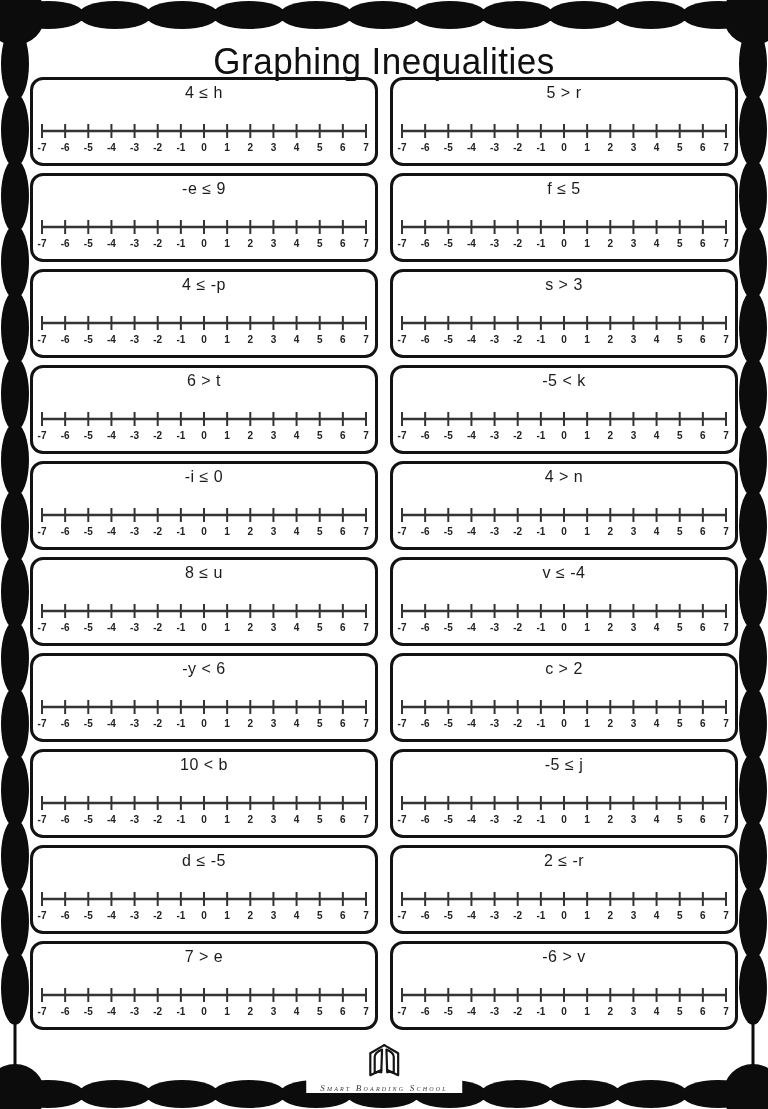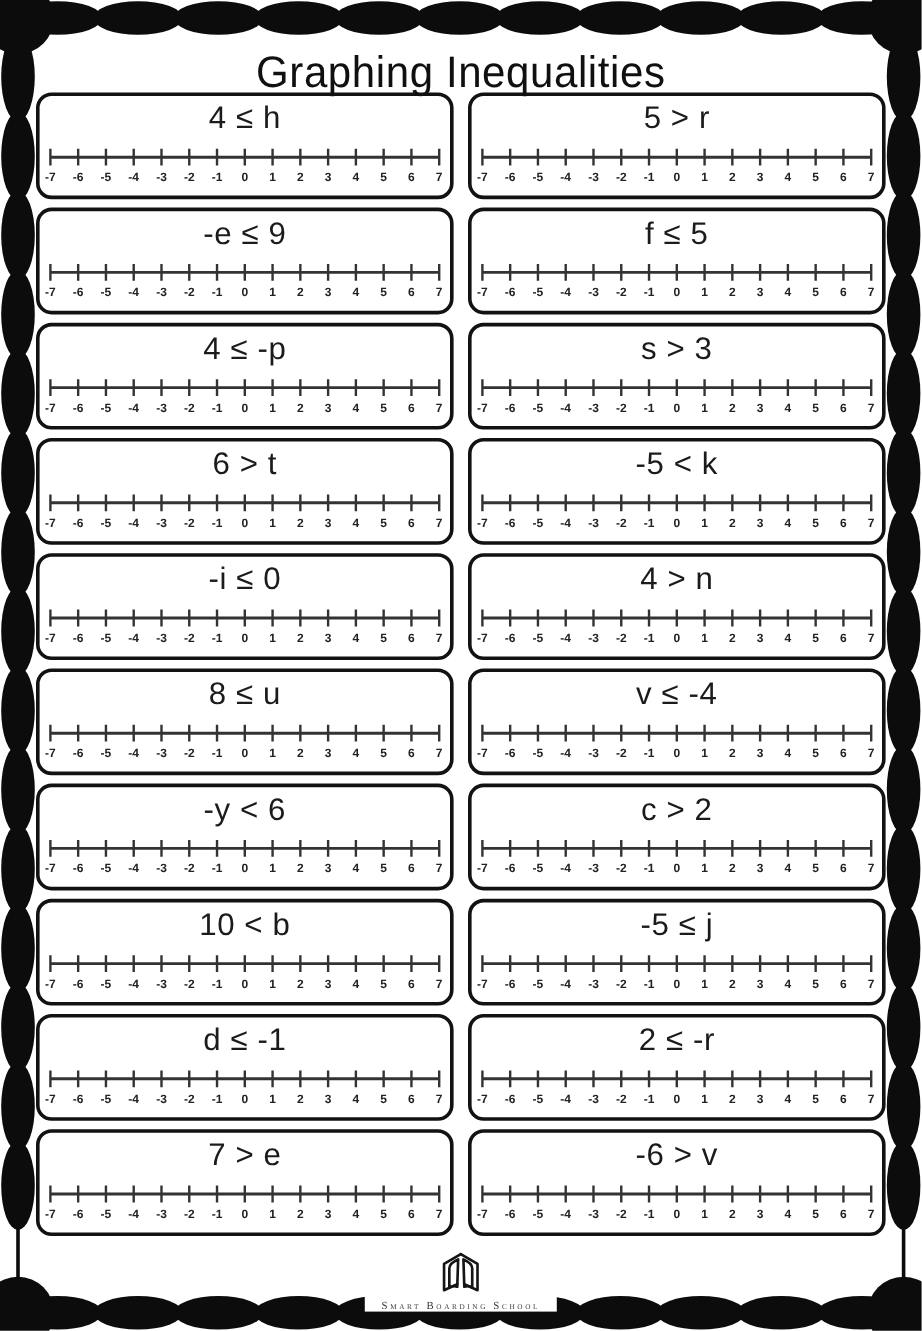--- a/index.html
+++ b/index.html
@@ -16,27 +16,27 @@
   }
   .grid{
     position:absolute;left:30px;top:77px;width:708px;z-index:1;
     display:grid;grid-template-columns:348px 348px;column-gap:12px;row-gap:7px;
   }
   .card{
     height:89px;background:#ffffff;border:3px solid #121212;border-radius:13px;
     box-sizing:border-box;display:flex;flex-direction:column;align-items:center;
   }
   .expr{
-    margin-top:4px;font-size:26px;color:#1b1b1b;line-height:1.1;
+    margin-top:4px;font-size:16px;color:#1b1b1b;line-height:1.1;
     letter-spacing:0.5px;
   }
   .nl{display:block;width:100%;height:44px;margin-top:auto;}
   .footer{
     position:absolute;left:50%;bottom:16px;transform:translateX(-50%);
-    z-index:3;background:#ffffff;padding:0 14px;
+    z-index:3;background:#ffffff;padding:0 14px;font-style:italic;
   }
   .brand-logo{display:block;margin:0 auto;}
   .brand-name{
     display:block;font-size:9px;color:#3a3a3a;letter-spacing:2.2px;
     font-variant:small-caps;text-transform:capitalize;margin-top:1px;
     font-family:"Liberation Serif",serif;
   }
 </style>
 </head>
 <body>
@@ -692,21 +692,21 @@
         <line x1="286.7142857142857" y1="5" x2="286.7142857142857" y2="19" stroke="#333333" stroke-width="2"></line>
         <text x="286.7142857142857" y="32" text-anchor="middle" font-size="10" font-weight="bold" font-family="Liberation Sans, sans-serif" fill="#222222">5</text>
         <line x1="309.85714285714283" y1="5" x2="309.85714285714283" y2="19" stroke="#333333" stroke-width="2"></line>
         <text x="309.85714285714283" y="32" text-anchor="middle" font-size="10" font-weight="bold" font-family="Liberation Sans, sans-serif" fill="#222222">6</text>
         <line x1="333" y1="5" x2="333" y2="19" stroke="#333333" stroke-width="2"></line>
         <text x="333" y="32" text-anchor="middle" font-size="10" font-weight="bold" font-family="Liberation Sans, sans-serif" fill="#222222">7</text>
       </svg>
   </div>
 
   <div class="card">
-    <span class="expr">d ≤ -1</span>
+    <span class="expr">d ≤ -5</span>
     <svg class="nl" viewBox="0 0 342 44" preserveAspectRatio="xMidYMid meet">
         <line x1="9" y1="12" x2="333" y2="12" stroke="#333333" stroke-width="2.4"></line>
         <line x1="9" y1="5" x2="9" y2="19" stroke="#333333" stroke-width="2"></line>
         <text x="9" y="32" text-anchor="middle" font-size="10" font-weight="bold" font-family="Liberation Sans, sans-serif" fill="#222222">-7</text>
         <line x1="32.14285714285714" y1="5" x2="32.14285714285714" y2="19" stroke="#333333" stroke-width="2"></line>
         <text x="32.14285714285714" y="32" text-anchor="middle" font-size="10" font-weight="bold" font-family="Liberation Sans, sans-serif" fill="#222222">-6</text>
         <line x1="55.285714285714285" y1="5" x2="55.285714285714285" y2="19" stroke="#333333" stroke-width="2"></line>
         <text x="55.285714285714285" y="32" text-anchor="middle" font-size="10" font-weight="bold" font-family="Liberation Sans, sans-serif" fill="#222222">-5</text>
         <line x1="78.42857142857143" y1="5" x2="78.42857142857143" y2="19" stroke="#333333" stroke-width="2"></line>
         <text x="78.42857142857143" y="32" text-anchor="middle" font-size="10" font-weight="bold" font-family="Liberation Sans, sans-serif" fill="#222222">-4</text>

